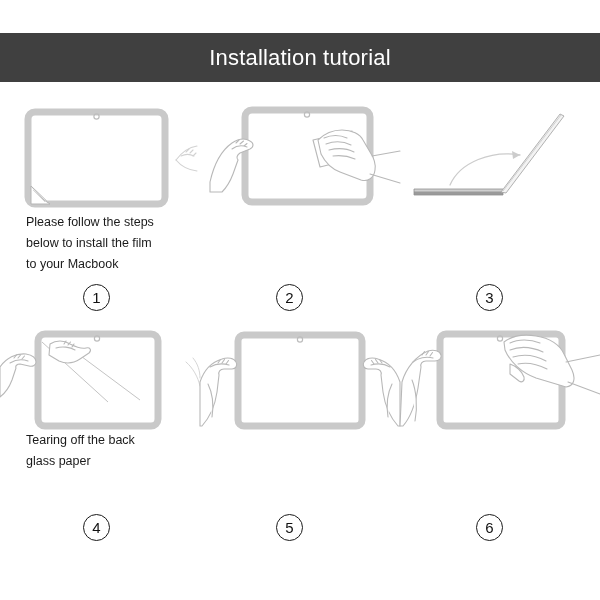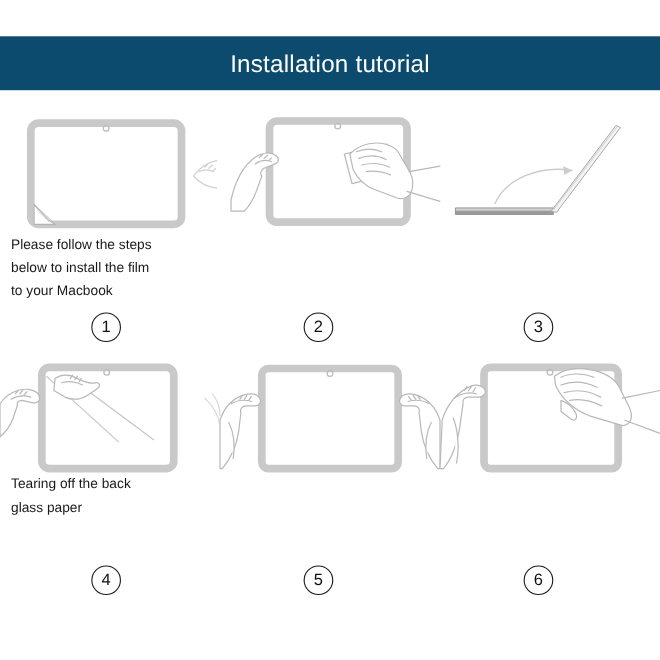--- a/index.html
+++ b/index.html
@@ -8,21 +8,21 @@
     background:#ffffff;
     font-family:"Liberation Sans", sans-serif;
     overflow:hidden;
     position:relative;
   }
   #root{width:600px;height:600px;position:relative;}
 
   
   .header{
     position:absolute;left:0;top:33px;width:600px;height:49px;
-    background:#0c4a6e;
+    background:#404040;
     display:flex;align-items:center;justify-content:center;
   }
   .header-title{
     color:#ffffff;
     font-size:22px;
     letter-spacing:.2px;
     font-weight:400;
     line-height:1;
   }
 
@@ -38,21 +38,21 @@
     box-sizing:border-box;
   }
   .art{
     position:absolute;left:0;top:0;width:100%;height:105px;
     overflow:visible;
   }
   .art svg{display:block;width:100%;height:100%;overflow:visible;}
 
   .caption{
     position:absolute;
-    left:10px;right:8px;
+    left:26px;right:8px;
     top:112px;
     font-size:12.5px;
     line-height:21px;
     color:#1a1a1a;
     white-space:pre-line;
   }
   .cell.c2 .caption,.cell.c3 .caption{left:22px;}
   .cell.c4 .caption,.cell.c5 .caption,.cell.c6 .caption{top:108px;}
 
   .badge{

